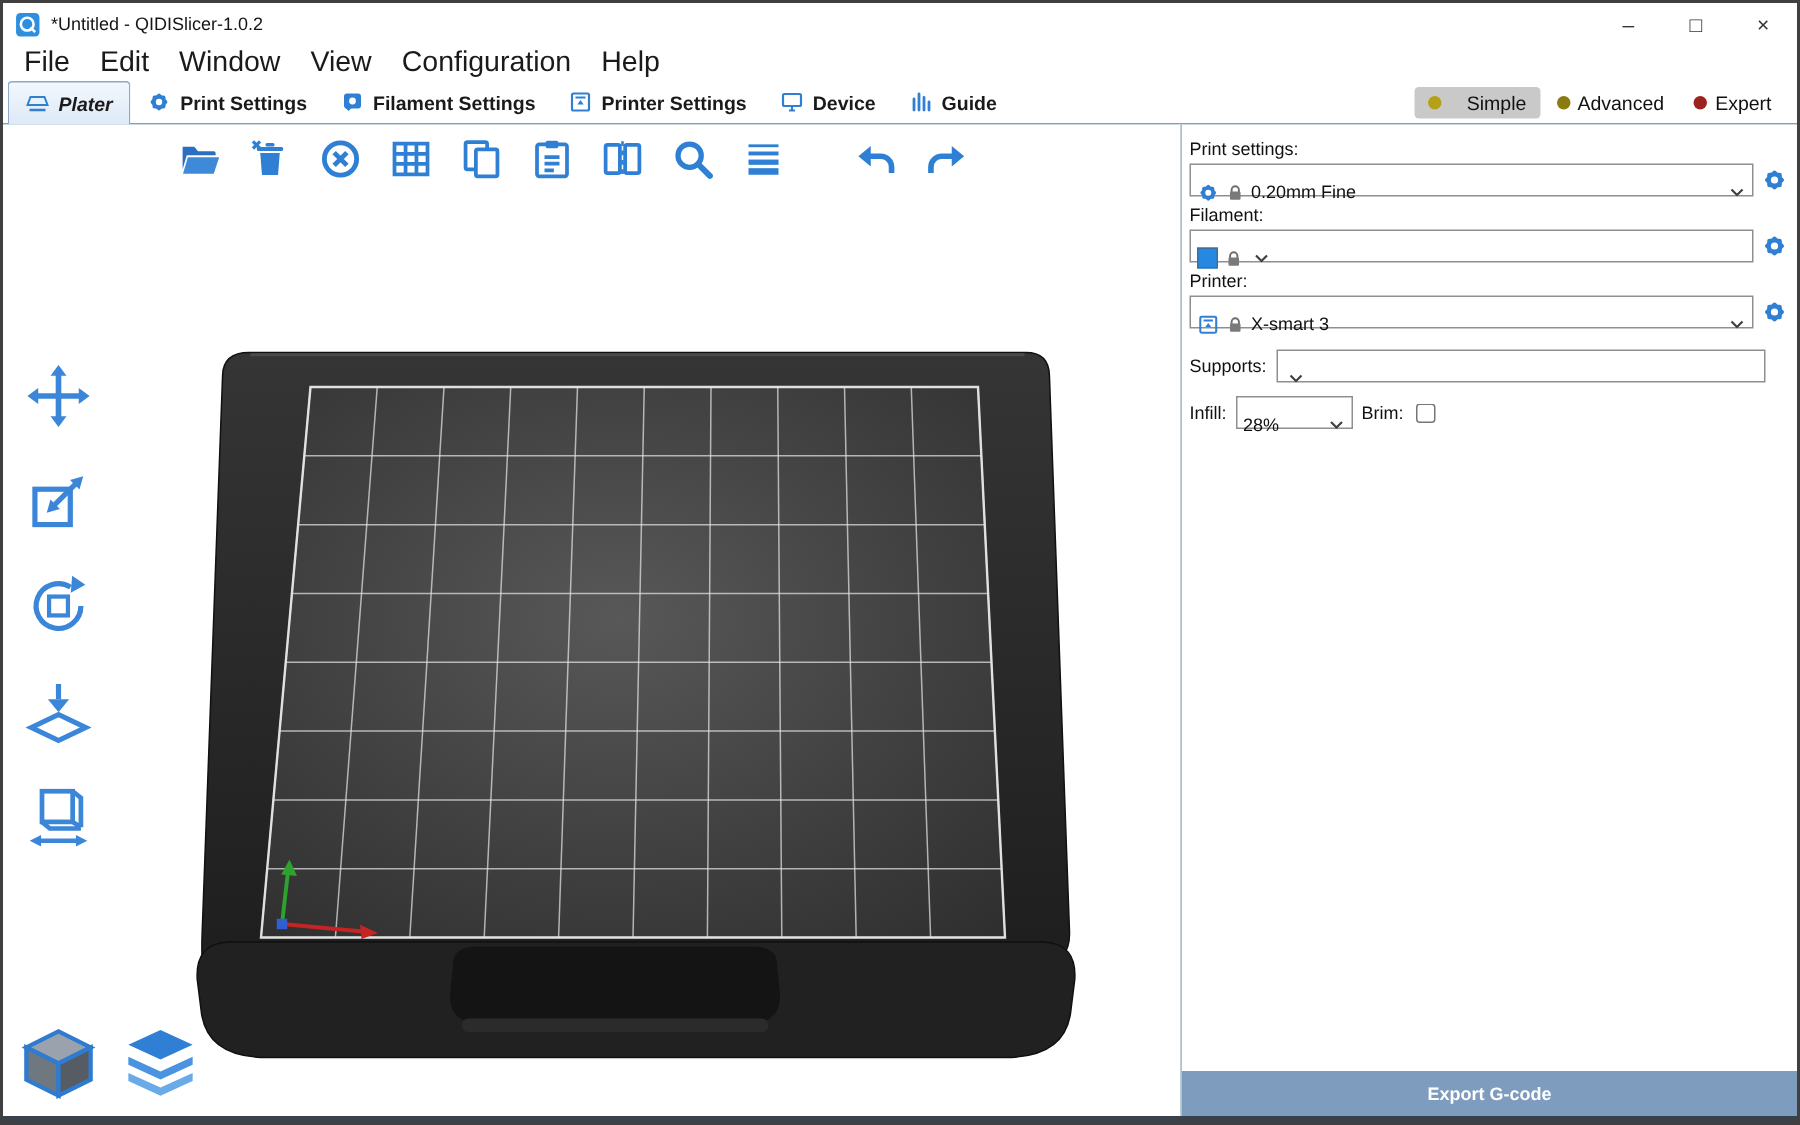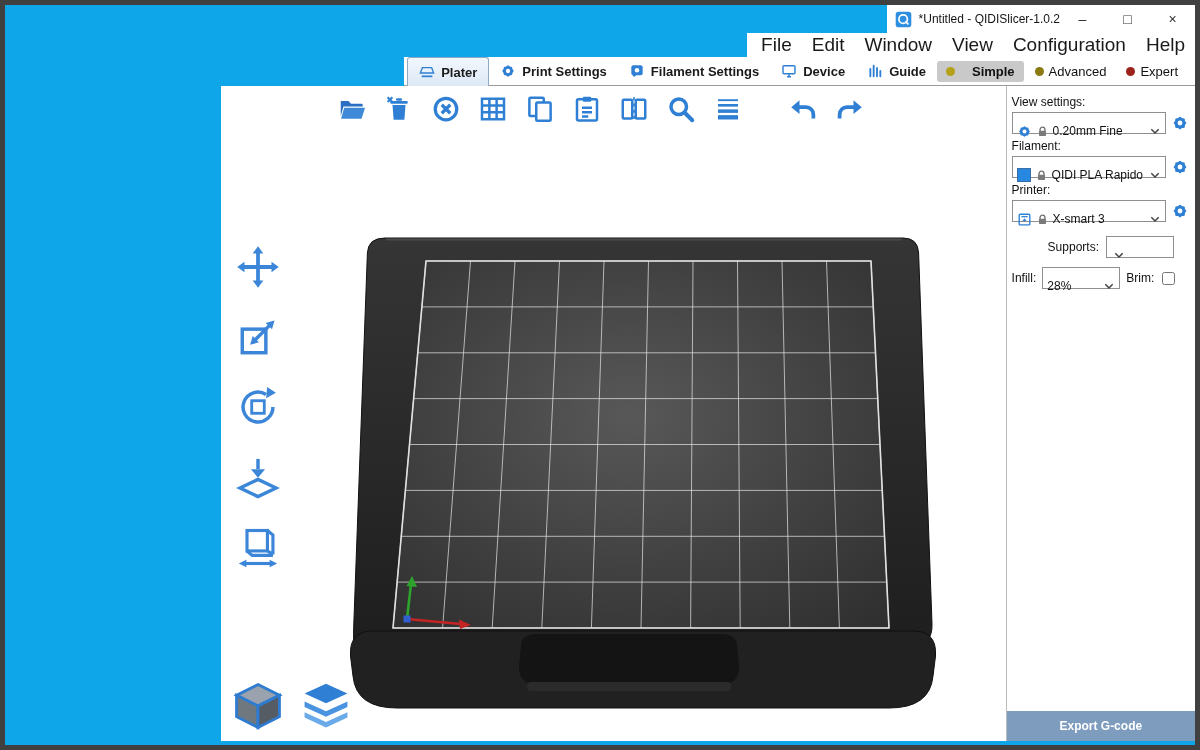--- a/index.html
+++ b/index.html
@@ -1,43 +1,43 @@
 <!DOCTYPE html>
 <html><head>
 <meta charset="utf-8">
 <style>
   * { margin:0; padding:0; box-sizing:border-box; }
   html,body { background:#8a8a8a; }
   body { font-family:"Liberation Sans", sans-serif; }
-  .app { width:1200px; height:750px; background:#0ea5e9; border:5px solid #404040;
-         display:flex; flex-direction:column; overflow:hidden; position:relative;align-items:flex-end; }
+  .app { width:1200px; height:750px; background:#0ea5e9; border:2px solid #404040;
+         display:flex; flex-direction:column; overflow:hidden; position:relative; }
 
   
   .titlebar { height:28px; display:flex; align-items:center; padding-left:8px; background:#fff; flex:0 0 28px; }
   .app-logo { width:17px; height:17px; display:inline-flex; margin-right:7px; }
   .title-text { font-size:12px; color:#151515; }
   .win-controls { margin-left:auto; display:flex; height:100%; }
   .win-btn { width:45px; height:100%; display:flex; align-items:center; justify-content:center;
              font-size:14px; color:#333; cursor:default; }
 
   
   .menubar { height:24px; display:flex; align-items:center; padding-left:4px; background:#fff; flex:0 0 24px; }
   .menu-item { font-size:19px; color:#1a1a1a; padding:2px 10px; }
 
   
   .tabbar { height:29px; flex:0 0 29px; display:flex; align-items:stretch; background:#fff;
             border-bottom:1px solid #9a9a9a; padding-left:3px; }
   .tab { display:flex; align-items:center; gap:6px; padding:0 11px; font-size:13px; font-weight:600;
          color:#1a1a1a; position:relative; }
   .tab.active { background:linear-gradient(#f2f7fd,#dde9f6); border:1px solid #8fa9c6; border-bottom:none;
-                margin-bottom:-1px; border-radius:3px 3px 0 0; }
+                margin-bottom:-1px; border-radius:3px 3px 0 0;font-style:italic; }
   .tab-ic { width:16px; height:16px; display:inline-flex; }
   .modes { margin-left:auto; display:flex; align-items:center; gap:2px; padding-right:8px; }
   .mode { display:flex; align-items:center; gap:5px; font-size:13px; color:#111; padding:3px 9px; border-radius:3px; }
-  .mode.selected { background:#c9c9c9; font-weight:700;gap:17px; }
+  .mode.selected { background:#c9c9c9; font-weight:400;gap:17px; }
   .mode-dot { width:9px; height:9px; border-radius:50%; display:inline-block; }
 
   
   .main { flex:1 1 auto; display:flex; min-height:0; }
   .viewport { width:785px; flex:0 0 785px; position:relative; background:#fff; overflow:hidden; }
   .bed-svg { position:absolute; left:0; top:0; }
 
   .top-toolbar { position:absolute; left:114px; top:6px; display:flex; align-items:center; gap:13px; }
   .ticon { width:34px; height:34px; display:flex; align-items:center; justify-content:center; }
   .ticon svg { width:30px; height:30px; }
@@ -58,21 +58,21 @@
   .preset-row { display:flex; align-items:center; gap:5px; }
   .combo { flex:1 1 auto; height:22px; border:1px solid #8f8f8f; background:#fff; display:flex;
            align-items:center; padding:16px 2px 0 4px; gap:4px; min-width:0; }
   .combo .cicon { width:15px; height:15px; flex:0 0 15px; display:inline-flex; }
   .combo .lock { width:13px; height:13px; flex:0 0 13px; display:inline-flex; }
   .combo-text { flex:1 1 auto; font-size:12px; color:#111; white-space:nowrap; overflow:hidden; }
   .chev { width:16px; height:16px; flex:0 0 16px; display:inline-flex; }
   .gear-btn { width:18px; height:18px; flex:0 0 18px; display:inline-flex; }
   .swatch { width:14px; height:14px; flex:0 0 14px; border:1px solid #3a6ea5; }
 
-  .supports-row { display:flex; align-items:center; margin-top:14px; gap:7px;margin-left:36px; }
+  .supports-row { display:flex; align-items:center; margin-top:14px; gap:7px; }
   .supports-row .combo { margin-right:15px; }
   .infill-row { display:flex; align-items:center; margin-top:9px; gap:6px; }
   .combo.small { flex:0 0 78px; width:78px; }
   .brim-label { }
   .brim-check { width:13px; height:13px; margin-left:2px; }
 
   .export-btn { position:absolute; left:0; right:0; bottom:0; height:30px; border:none;
                 background:#7e9cbe; color:#fff; font-family:"Liberation Sans",sans-serif;
                 font-size:12px; font-weight:700; }
 
@@ -136,20 +136,30 @@
             <rect x="3.5" y="3.5" width="17" height="15" rx="3" fill="#2f80d4"></rect>
             <path d="M8 21 l3 -3 h-6 z" fill="#2f80d4"></path>
             <circle cx="12" cy="11" r="3.4" fill="#fff"></circle>
           </svg>
       </span>
       <span>Filament Settings</span>
     </div>
     <div class="tab">
       <span class="tab-ic">
         <svg viewBox="0 0 24 24">
+            <rect x="3.5" y="3.5" width="17" height="17" rx="1.5" fill="none" stroke="#2f80d4" stroke-width="2.2"></rect>
+            <path d="M7 7.5 h10" stroke="#2f80d4" stroke-width="2"></path>
+            <path d="M12 10 l3.2 4.5 h-6.4 z" fill="#2f80d4"></path>
+          </svg>
+      </span>
+      <span>Printer Settings</span>
+    </div>
+    <div class="tab">
+      <span class="tab-ic">
+        <svg viewBox="0 0 24 24">
             <rect x="3" y="4" width="18" height="12" rx="1.5" fill="none" stroke="#2f80d4" stroke-width="2.2"></rect>
             <path d="M9 20.5 h6 M12 16 v4.5" stroke="#2f80d4" stroke-width="2.2"></path>
           </svg>
       </span>
       <span>Device</span>
     </div>
     <div class="tab">
       <span class="tab-ic">
         <svg viewBox="0 0 24 24">
             <path d="M5 20 V9 M10 20 V4 M15 20 V7.5 M20 20 V12" stroke="#2f80d4" stroke-width="2.8" stroke-linecap="round"></path>
@@ -365,21 +375,21 @@
               <polygon points="14,1.5 26,7 14,12.5 2,7"></polygon>
               <polygon points="2,11.5 14,17 26,11.5 26,14.5 14,20 2,14.5" fill="#4a93e0"></polygon>
               <polygon points="2,17.5 14,23 26,17.5 26,20.5 14,26 2,20.5" fill="#6aaae8"></polygon>
             </svg>
         </span>
       </div>
     </div>
 
     <div class="sidebar">
 
-      <div class="field-label">View settings:</div>
+      <div class="field-label">Print settings:</div>
       <div class="preset-row">
         <div class="combo">
           <span class="cicon">
             <svg viewBox="0 0 24 24">
                 <g fill="#2f80d4">
                   <rect x="5.5" y="5.5" width="13" height="13" rx="2"></rect>
                   <rect x="5.5" y="5.5" width="13" height="13" rx="2" transform="rotate(45 12 12)"></rect>
                 </g>
                 <circle cx="12" cy="12" r="3.2" fill="#fff"></circle>
               </svg>
@@ -411,21 +421,20 @@
       <div class="field-label">Filament:</div>
       <div class="preset-row">
         <div class="combo">
           <span class="swatch" style="background-color: rgb(38, 136, 224);"></span>
           <span class="lock">
             <svg viewBox="0 0 24 24">
                 <path d="M7.5 11 V8.5 a4.5 4.5 0 0 1 9 0 V11" fill="none" stroke="#6e6e6e" stroke-width="2.4"></path>
                 <rect x="5.5" y="10.5" width="13" height="10" rx="1.5" fill="#7a7a7a"></rect>
               </svg>
           </span>
-          <span class="combo-text">QIDI PLA Rapido</span>
           <span class="chev">
             <svg viewBox="0 0 24 24">
                 <path d="M6.5 9.5 L12 15 L17.5 9.5" fill="none" stroke="#404040" stroke-width="2.2"></path>
               </svg>
           </span>
         </div>
         <span class="gear-btn">
           <svg viewBox="0 0 24 24">
               <g fill="#2f80d4">
                 <rect x="5.5" y="5.5" width="13" height="13" rx="2"></rect>

